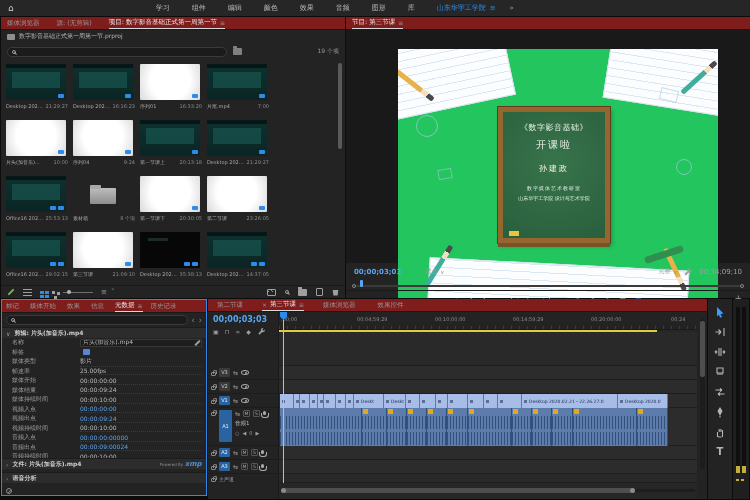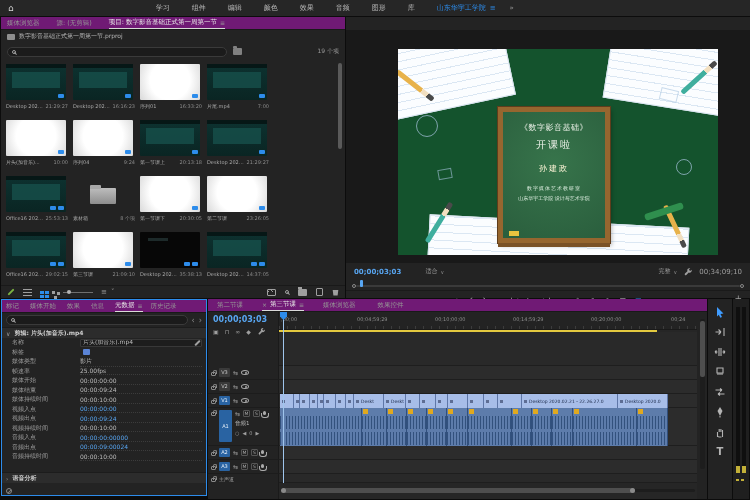--- a/index.html
+++ b/index.html
@@ -8,21 +8,21 @@
   .panel{position:absolute;background:#232323}
   
   #menubar{position:absolute;left:0;top:0;width:750px;height:16px;background:#262626;display:flex;align-items:center}
   #menubar .home{margin-left:8px;color:#d8d8d8;font-size:9px;line-height:16px}
   #menubar .menus{display:flex;margin-left:142px;gap:22px}
   .menu-item{color:#b9b9b9;font-size:7px;cursor:default}
   .workspace{color:#2d8ceb;font-size:7px;margin-left:22px;display:flex;gap:4px;align-items:center}
   .workspace .pmenu{color:#2d8ceb;font-size:7px}
   #menubar .chev{color:#9a9a9a;margin-left:14px;font-size:7px}
   
-  .tabbar{display:flex;align-items:flex-end;height:13px;background:#701a75;border-bottom:1px solid #191919;padding-left:6px;gap:14px}
+  .tabbar{display:flex;align-items:flex-end;height:13px;background:#7f1d1d;border-bottom:1px solid #191919;padding-left:6px;gap:14px}
   .tab{color:#969696;font-size:6.5px;line-height:11px;white-space:nowrap;display:flex;gap:3px;align-items:center}
   .tab.active{color:#e8e8e8;border-bottom:1px solid #d9d9d9}
   .tab .tmenu,.tab .tclose{color:#9a9a9a;font-size:6px}
   
   #project{left:1px;top:17px;width:344px;height:281px}
   .crumbrow{display:flex;align-items:center;height:13px;padding:0 6px;gap:4px;color:#b5b5b5;font-size:6px}
   .i-binfile{width:8px;height:6px;background:#8f8f8f;border-radius:1px}
   .searchrow{display:flex;align-items:center;height:17px;padding:0 6px;gap:6px}
   .searchbox{width:220px;height:10px;background:#1b1b1b;border:1px solid #3a3a3a;border-radius:5px;display:flex;align-items:center;padding:0 4px;gap:3px}
   .searchbox input{flex:1;background:transparent;border:none;outline:none;color:#ccc;font-size:6px;font-family:inherit}
@@ -63,21 +63,21 @@
   .i-clap{width:9px;height:7px;border:1px solid #9f9f9f;border-radius:1px;position:relative}
   .i-clap::before{content:'';position:absolute;left:0;top:0;right:0;height:2px;background:repeating-linear-gradient(45deg,#9f9f9f 0 1px,transparent 1px 3px)}
   .i-folderplus{width:9px;height:7px;background:#9f9f9f;border-radius:1px;position:relative}
   .i-folderplus::before{content:'';position:absolute;top:-2px;left:0;width:4px;height:2px;background:#9f9f9f}
   .i-page{width:7px;height:8px;border:1px solid #9f9f9f;border-radius:1px}
   .i-trash{width:7px;height:7px;background:#9f9f9f;clip-path:polygon(10% 20%,90% 20%,80% 100%,20% 100%);position:relative}
   .i-trash::before{content:'';position:absolute;top:-2px;left:1px;width:5px;height:1px;background:#9f9f9f}
   
   #program{left:346px;top:17px;width:404px;height:281px}
   .viewport{position:absolute;left:0;top:13px;right:0;height:233px;background:#191919}
-  .frame{position:absolute;left:52px;top:19px;width:320px;height:206px;background:#14532d;overflow:hidden}
+  .frame{position:absolute;left:52px;top:19px;width:320px;height:249px;background:#22c55e;overflow:hidden}
   .paper{position:absolute;background:#fbfdff;border:1px solid #d6e2ef;background-image:repeating-linear-gradient(#dbe7f3 0 1px,transparent 1px 8px)}
   .pencil{position:absolute;width:46px;height:5px;border-radius:2px;background:linear-gradient(90deg,#e8b24a 0 68%,#f2dfc0 68% 84%,#4a4a4a 84%)}
   .pencil.teal{background:linear-gradient(90deg,#3fae9e 0 68%,#f2dfc0 68% 84%,#4a4a4a 84%)}
   .marker-pen{position:absolute;width:40px;height:7px;border-radius:3px;background:#2f8f4e}
   .doodle-circle{position:absolute;border:1px solid #a9c4e0;border-radius:50%;opacity:.7}
   .doodle-box{position:absolute;border:1px solid #a9c4e0;opacity:.6}
   .board{position:absolute;left:100px;top:58px;width:112px;height:136px;background:radial-gradient(circle at 50% 40%,#37744b,#2a5e3d);border:5px solid #96662f;box-shadow:0 0 0 1px #5f3d1c,2px 3px 4px rgba(0,0,0,.25);text-align:center;color:#eef3ea}
   .board .ledge{position:absolute;left:-5px;right:-5px;bottom:-9px;height:4px;background:#7a5227}
   .board .chalk{position:absolute;left:6px;bottom:2px;width:10px;height:5px;background:#e9c43f}
   .bt1{font-size:8px;margin-top:10px;letter-spacing:.5px}
@@ -412,20 +412,26 @@
       <span class="i-clap"></span>
       <span class="i-search"></span>
       <span class="i-folderplus"></span>
       <span class="i-page"></span>
       <span class="i-trash"></span>
     </span>
   </div>
 </div>
 
 <div id="program" class="panel">
+  <div class="tabbar">
+    <span class="tab active">
+      <span>节目: 第三节课</span>
+      <span class="tmenu">≡</span>
+    </span>
+  </div>
   <div class="viewport">
     <div class="frame">
       <div class="paper" style="left:-20px;top:-30px;width:130px;height:90px;transform:rotate(-12deg)"></div>
       <div class="paper" style="right:-30px;top:-20px;width:140px;height:80px;transform:rotate(9deg)"></div>
       <div class="paper" style="left:30px;bottom:-26px;width:260px;height:60px;transform:rotate(3deg)"></div>
       <div class="doodle-circle" style="left:18px;top:66px;width:22px;height:22px"></div>
       <div class="doodle-circle" style="right:26px;top:110px;width:16px;height:16px"></div>
       <div class="doodle-box" style="right:40px;top:40px;width:18px;height:12px;transform:rotate(14deg)"></div>
       <div class="doodle-box" style="left:40px;top:120px;width:14px;height:10px;transform:rotate(-10deg)"></div>
       <div class="pencil" style="left:-6px;top:34px;transform:rotate(38deg)"></div>
@@ -633,20 +639,28 @@
         </span>
       </div>
 
       <div class="mrow">
         <span class="mlabel">音频持续时间</span>
         <span class="mvalue">
           <span>00:00:10:00</span>
         </span>
       </div>
     </div>
+  <div class="msection" style="position:absolute;left:0;right:0;bottom:26px">
+    <span class="caret">›</span>
+    <span>文件: 片头(加音乐).mp4</span>
+    <span class="xmp">
+      <span class="pw">Powered By</span>
+      <span class="logo">xmp</span>
+    </span>
+  </div>
   <div class="msection" style="position:absolute;left:0;right:0;bottom:12px">
     <span class="caret">›</span>
     <span>语音分析</span>
   </div>
   <div class="mfooter">
     <span class="i-slashcircle"></span>
   </div>
 </div>
 
 <div id="timeline" class="panel">

